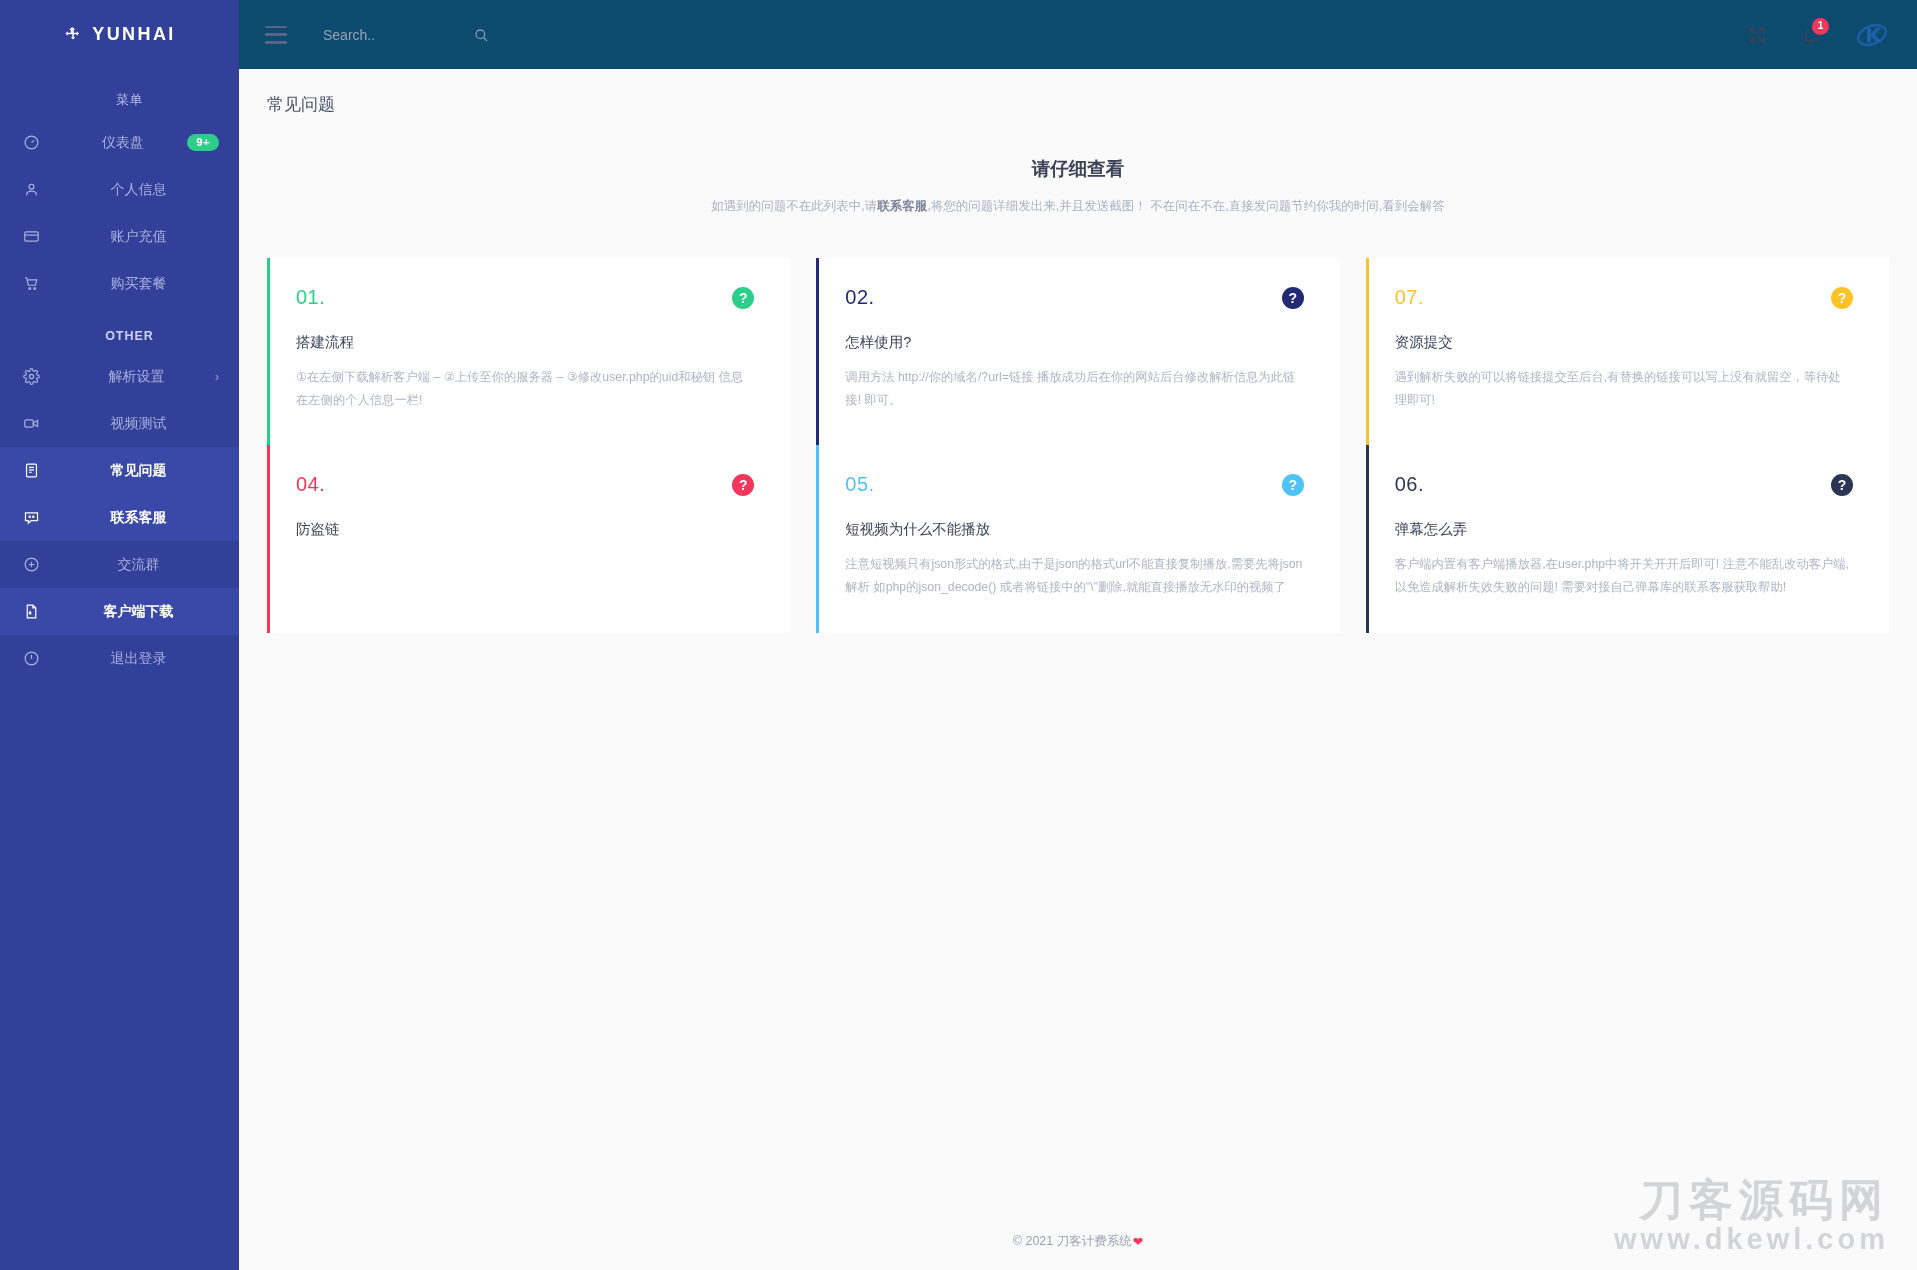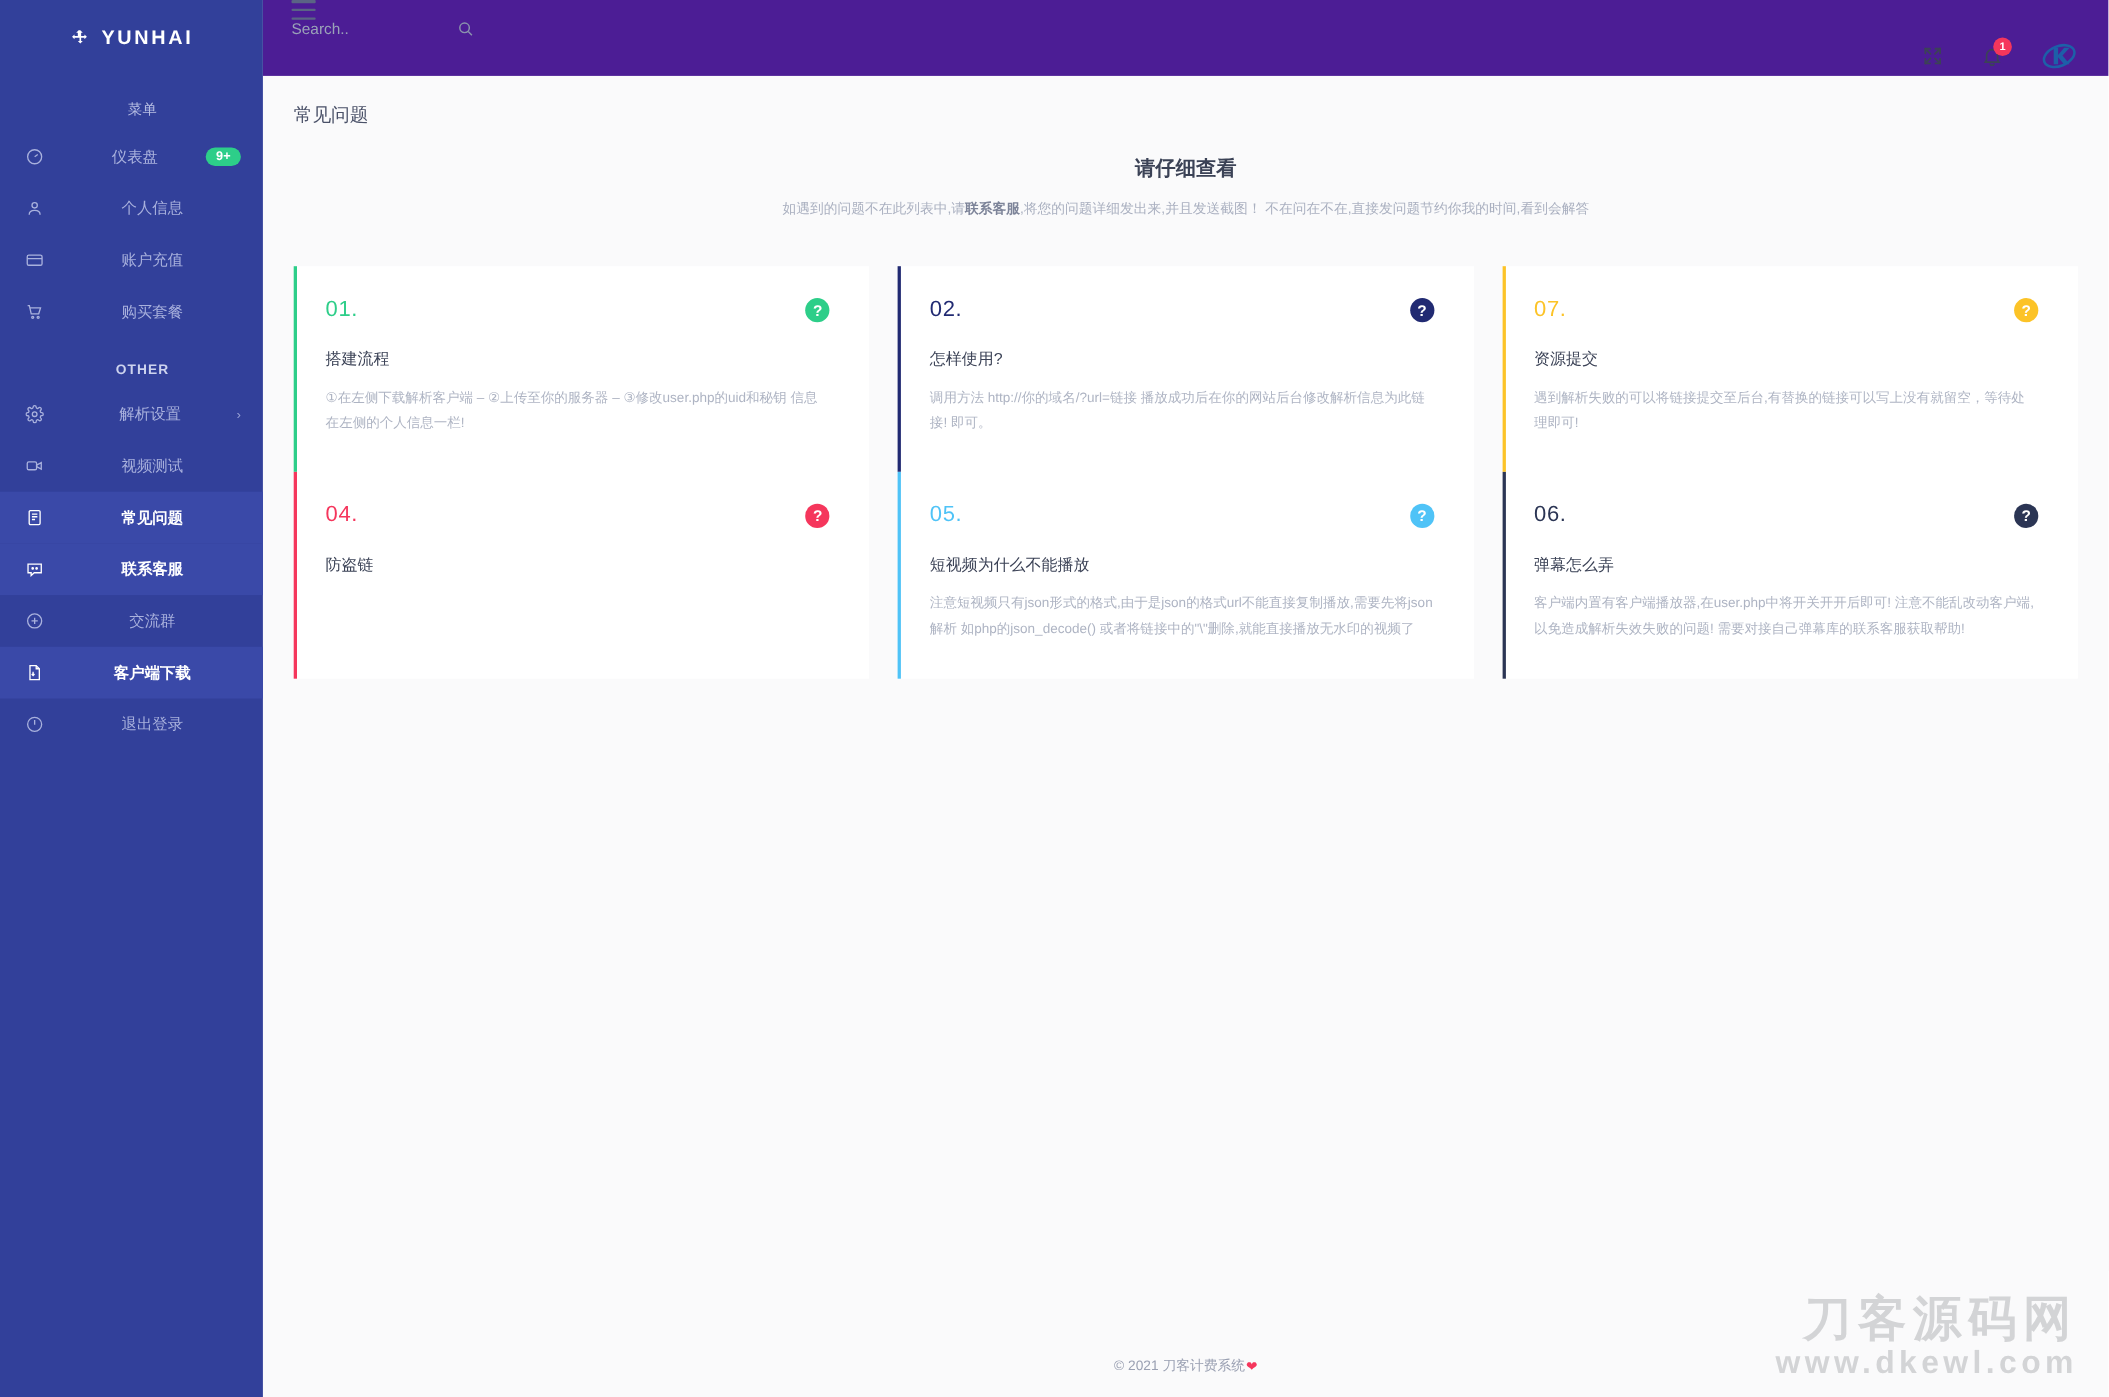--- a/index.html
+++ b/index.html
@@ -101,24 +101,24 @@
   
   .main {
     flex: 1;
     height: 1270px;
     background: #fafafb;
     position: relative;
     overflow: hidden;
   }
   .topbar {
     height: 69px;
-    background: #4c1d95;
-    display: flex;
+    background: #0c4a6e;
+    display: flex;
+    align-items: center;
     padding: 0 28px 0 26px;
-    flex-direction: column;
   }
   .hamburger {
     width: 22px; height: 18px;
     display: flex; flex-direction: column; justify-content: space-between;
     cursor: pointer;
     margin-right: 36px;
   }
   .hamburger span {
     display: block;
     height: 2.5px;
@@ -180,21 +180,21 @@
   .page-title {
     font-size: 17px;
     color: #4a5168;
     padding: 24px 0 0 28px;
     font-weight: 400;
   }
 
   
   .center-head {
     text-align: center;
-    margin-top: 24px;
+    margin-top: 40px;
   }
   .center-head h2 {
     font-size: 18.5px;
     color: #3b4256;
     font-weight: 700;
     margin-bottom: 15px;
   }
   .center-head .sub {
     font-size: 12.5px;
     color: #aab0c0;

